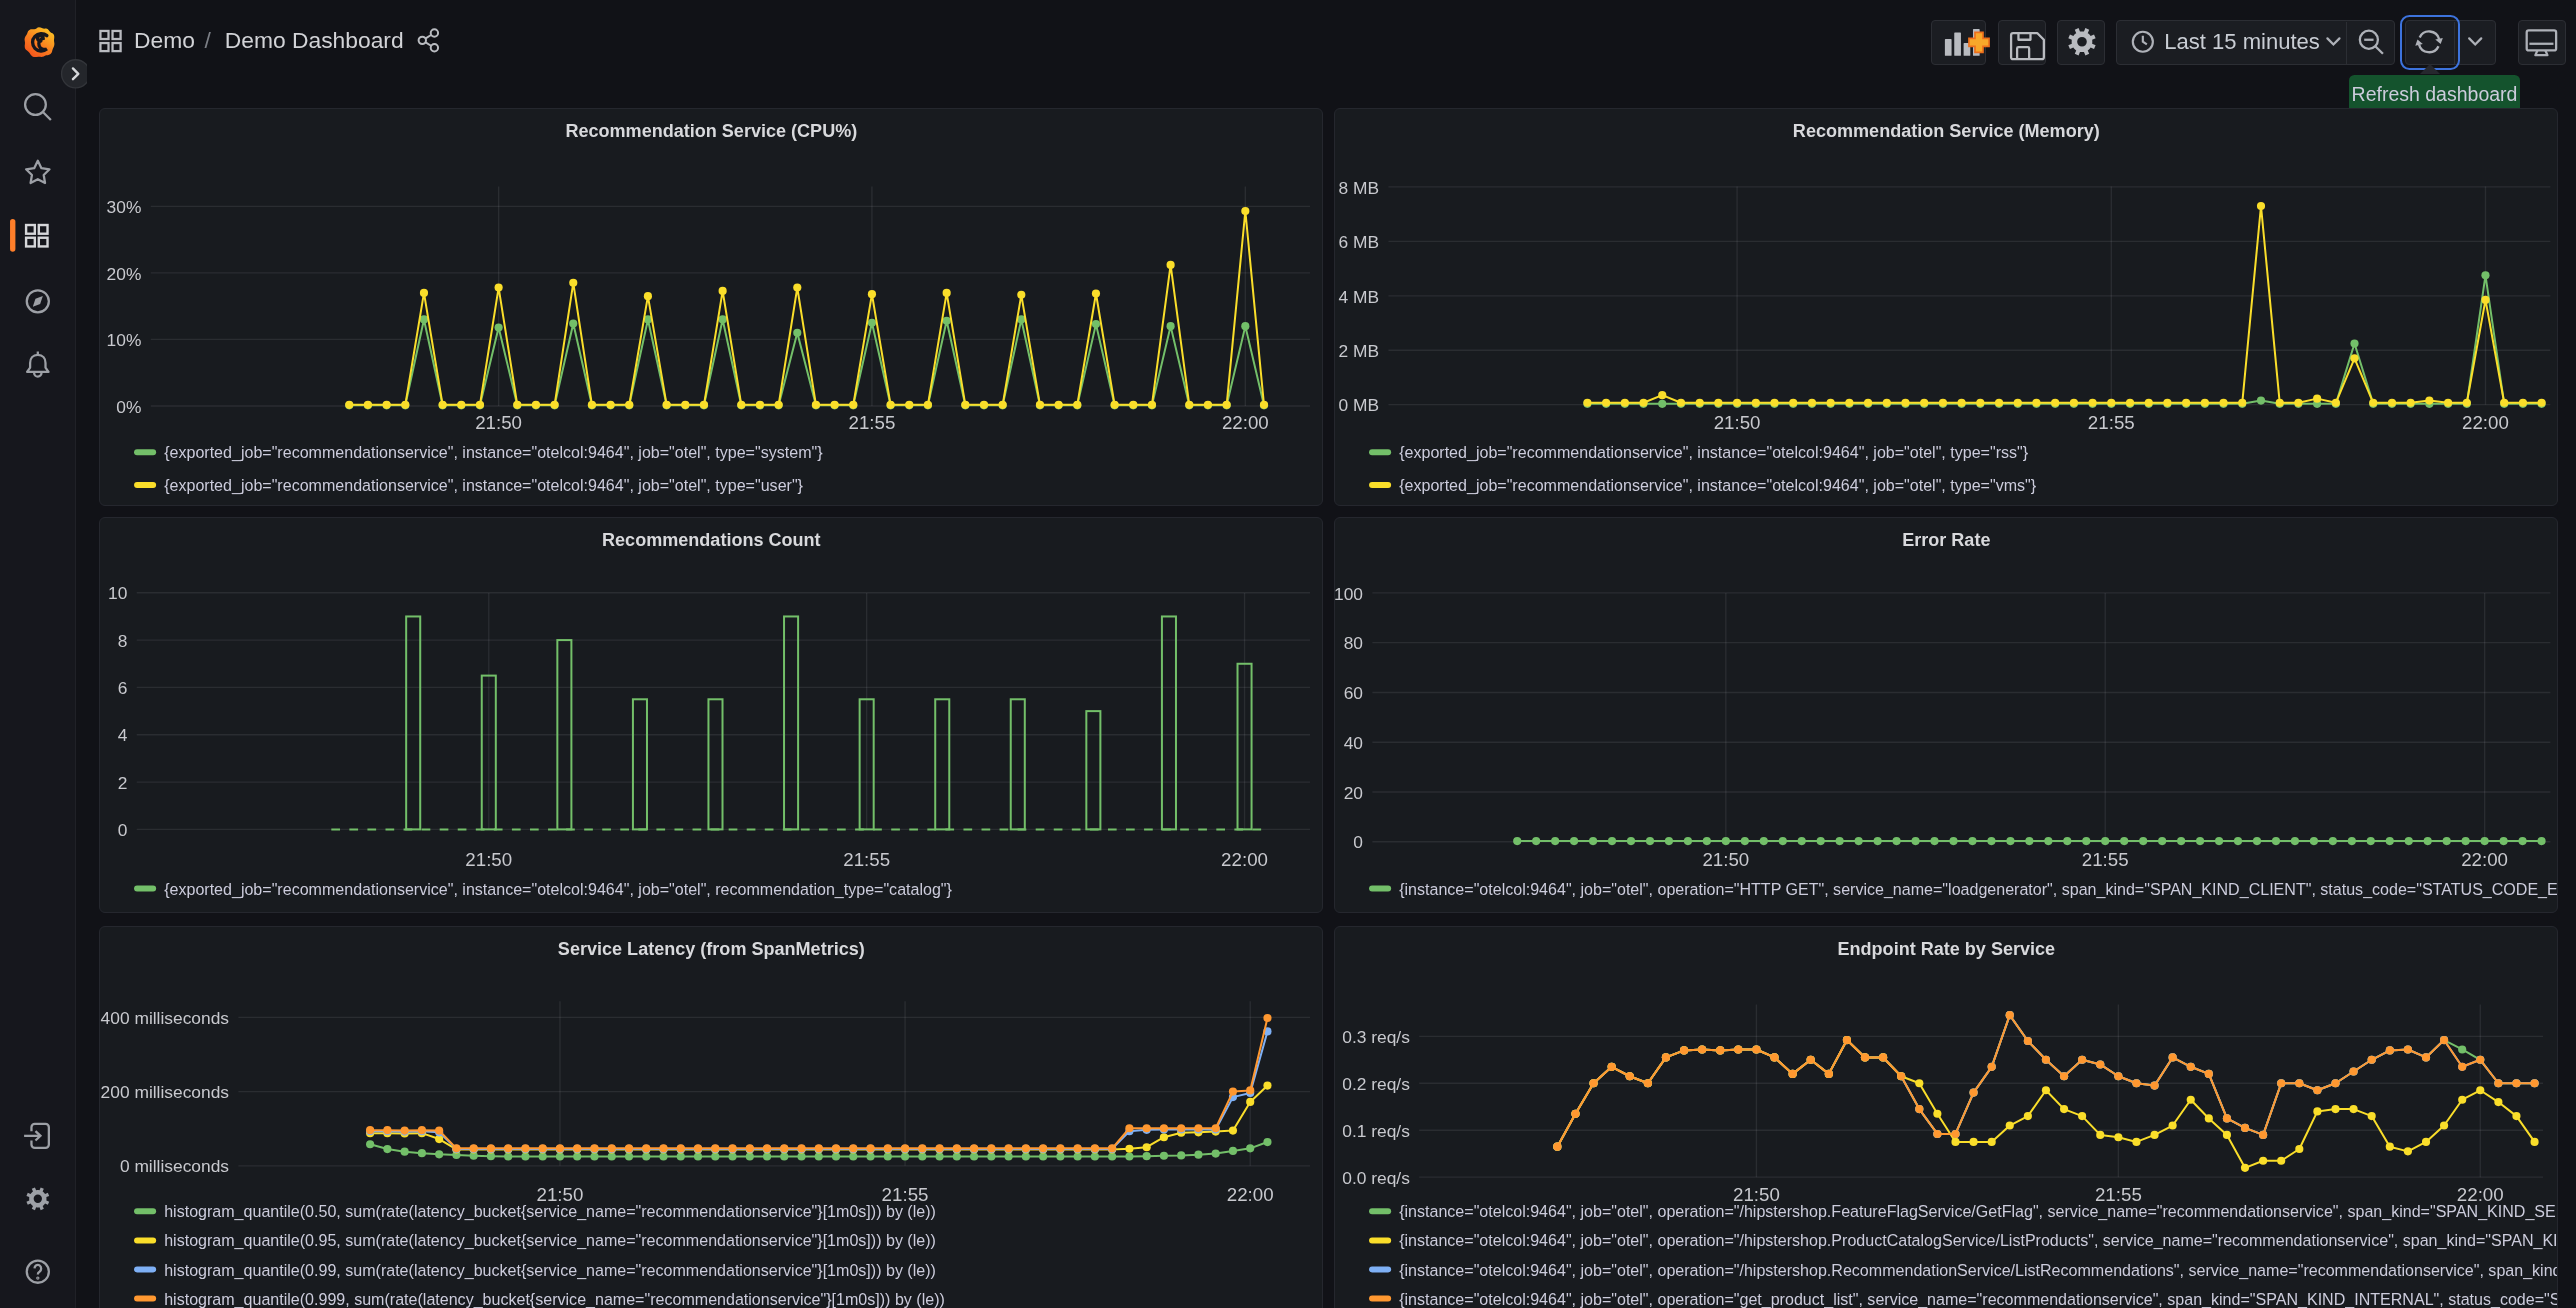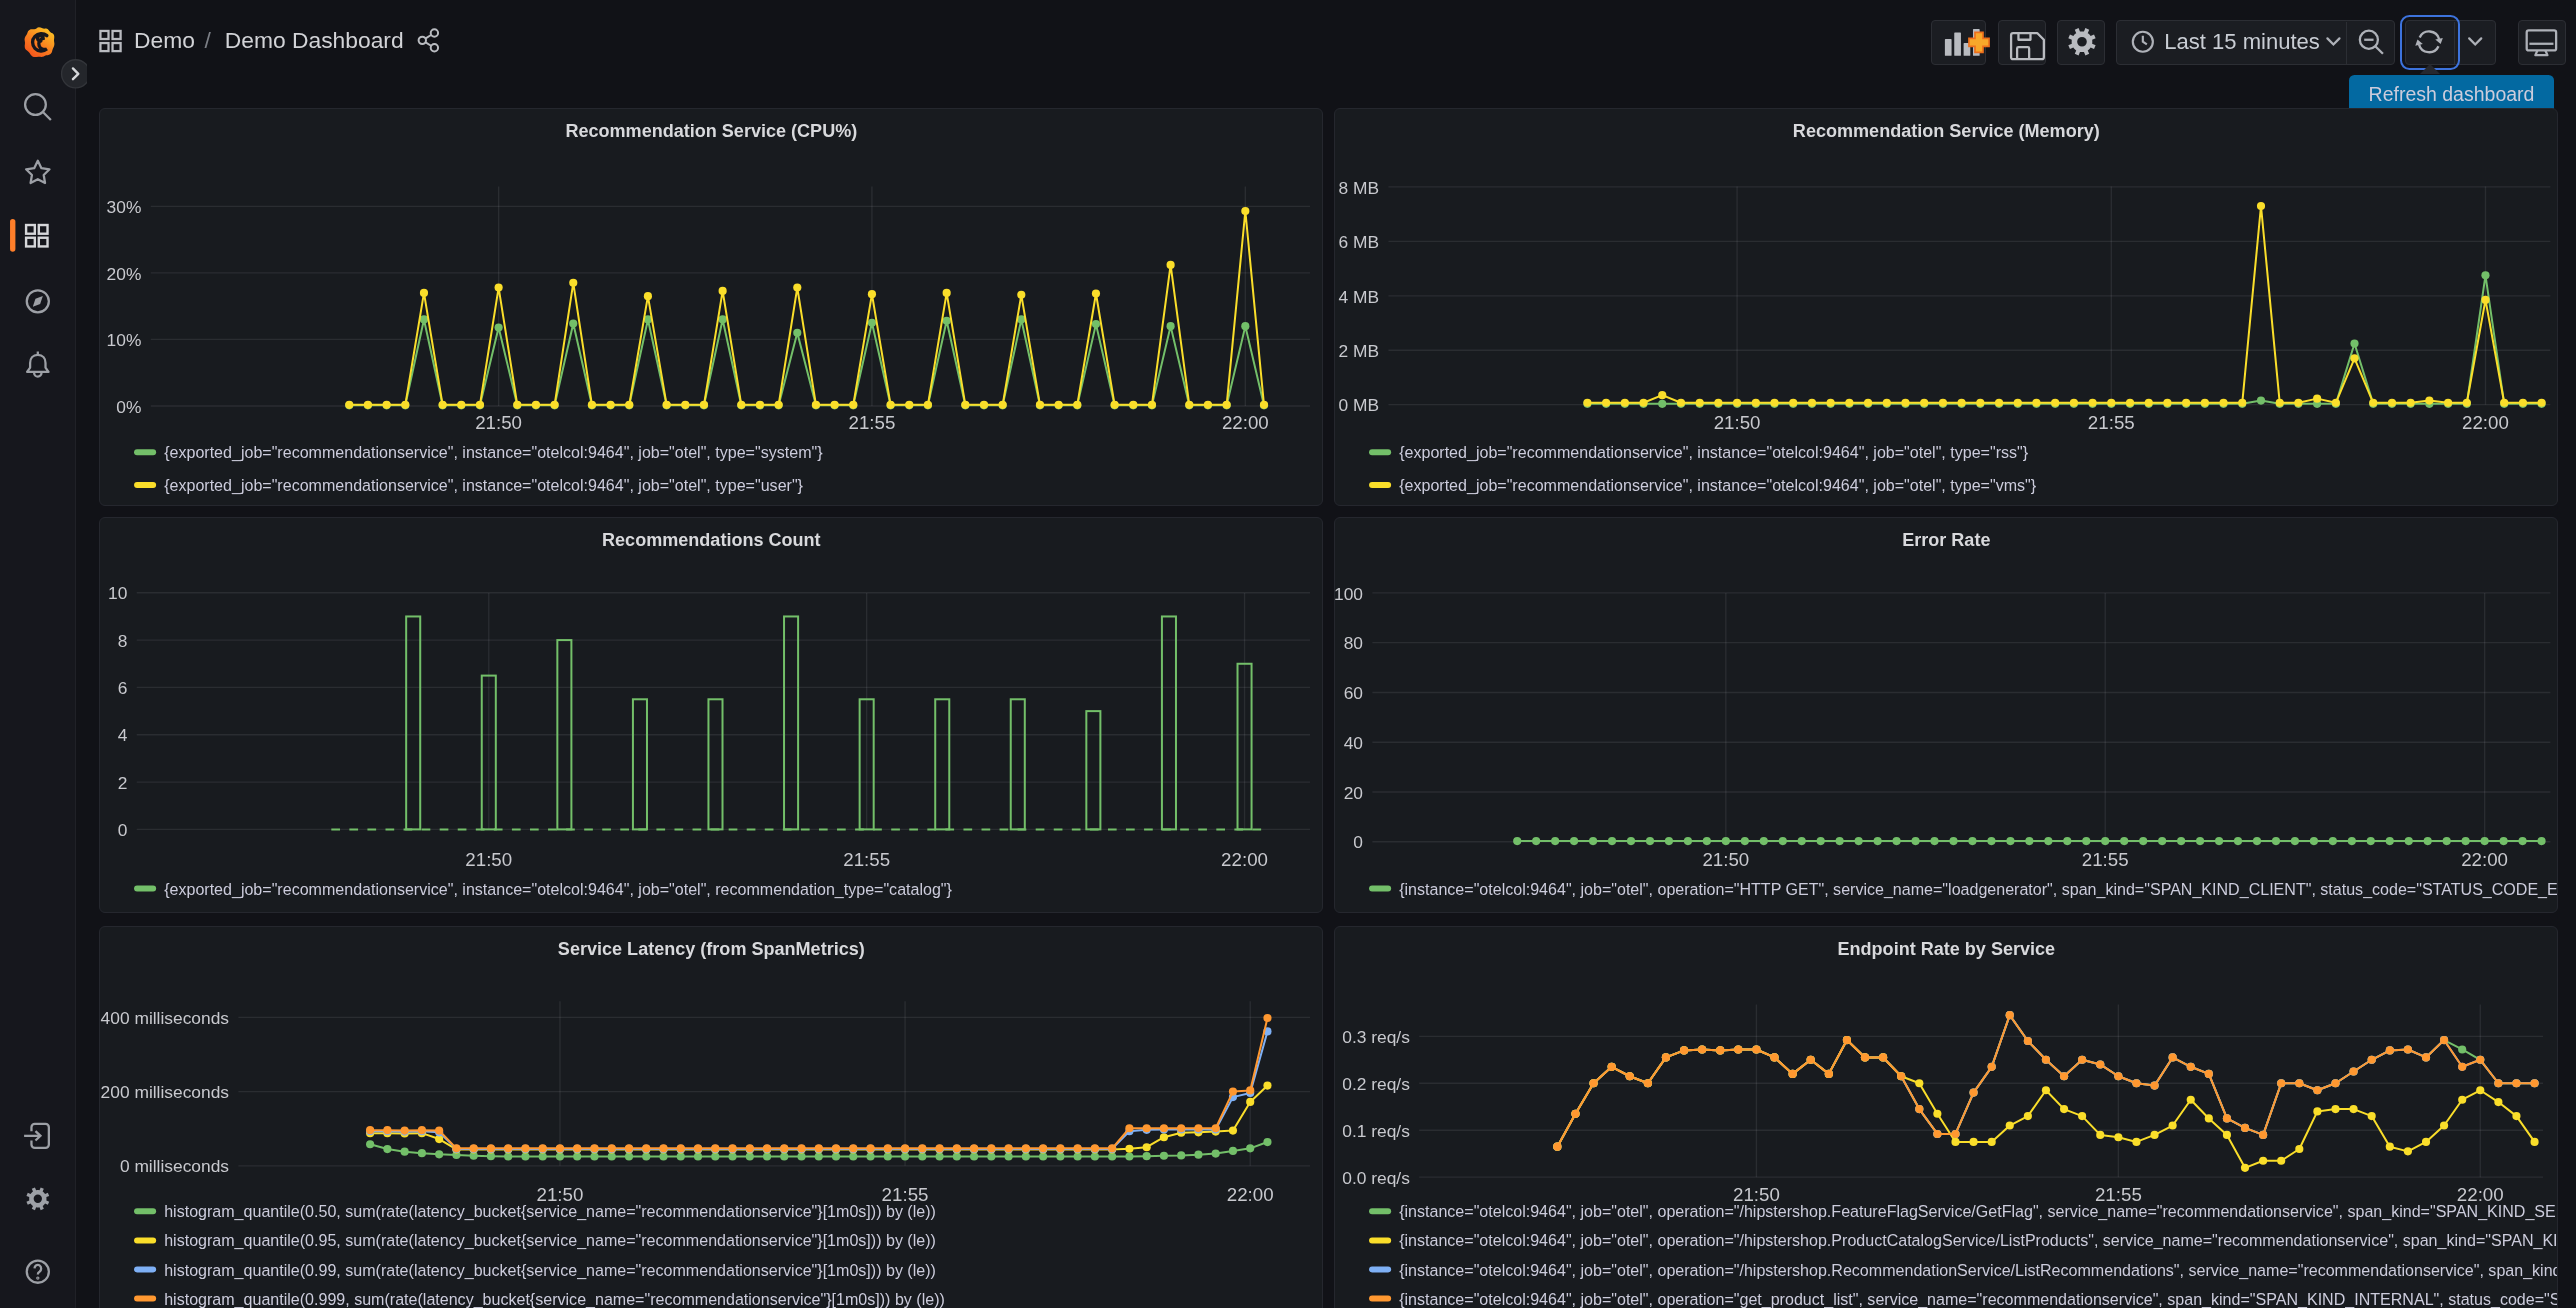--- a/index.html
+++ b/index.html
@@ -124,21 +124,21 @@
   <polygon points="3635.3,66.3 3638.6,57.2 3627.3,59.8" fill="#aeb1b8"></polygon>
   <polygon points="3600.7,59.7 3597.4,68.8 3608.7,66.2" fill="#aeb1b8"></polygon>
   <path d="M3678,58 l9,9 9,-9" fill="none" stroke="#aeb1b8" stroke-width="3.4" stroke-linecap="round"></path>
   <g fill="none" stroke="#aeb1b8" stroke-width="3.4" stroke-linejoin="round">
     <rect x="3764" y="46" width="44" height="30" rx="3"></rect>
     <line x1="3768" y1="66" x2="3804" y2="66"></line>
     <path d="M3780,76 l-3,7 h18 l-3,-7"></path>
   </g>
 </svg>
 
-<div style="position:absolute;left:2349px;top:75px;width:205px;height:38px;background:#0369a1;border-radius:5.4px;display:flex;align-items:center;justify-content:center;font-size:19.5px;color:#ccccdc">Refresh dashboard</div>
+<div style="position:absolute;left:2349px;top:75px;width:171px;height:38px;background:#14532d;border-radius:5.4px;display:flex;align-items:center;justify-content:center;font-size:19.5px;color:#ccccdc">Refresh dashboard</div>
 <div style="position:absolute;left:2420px;top:64px;width:0;height:0;border-left:10.7px solid transparent;border-right:10.7px solid transparent;border-bottom:10.7px solid #26282e"></div>
 
 <svg style="position:absolute;left:99px;top:108px" width="1224" height="398" viewBox="0 0 1823 592" class="panel">
     <text x="912" y="42" text-anchor="middle" font-size="27" font-weight="700" fill="#d8d9dc">Recommendation Service (CPU%)</text>
     <line x1="74" y1="444.0" x2="1807" y2="444.0" stroke="rgba(204,204,220,0.10)" stroke-width="2"></line>
     <text x="60" y="454.0" text-anchor="end" font-size="26" fill="#c8c9ce">0%</text>
     <line x1="74" y1="344.5" x2="1807" y2="344.5" stroke="rgba(204,204,220,0.10)" stroke-width="2"></line>
     <text x="60" y="354.5" text-anchor="end" font-size="26" fill="#c8c9ce">10%</text>
     <line x1="74" y1="245.0" x2="1807" y2="245.0" stroke="rgba(204,204,220,0.10)" stroke-width="2"></line>
     <text x="60" y="255.0" text-anchor="end" font-size="26" fill="#c8c9ce">20%</text>

